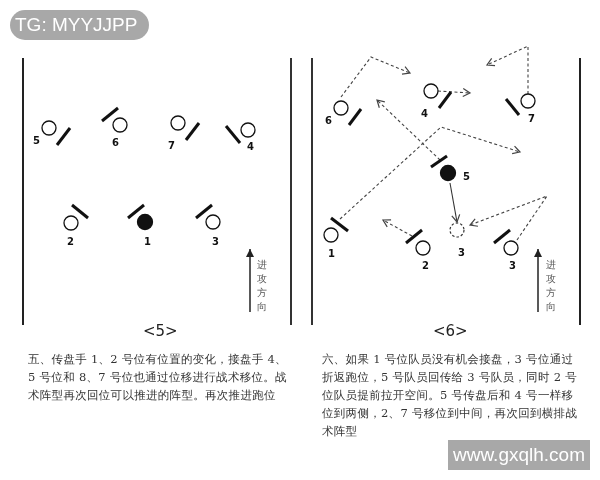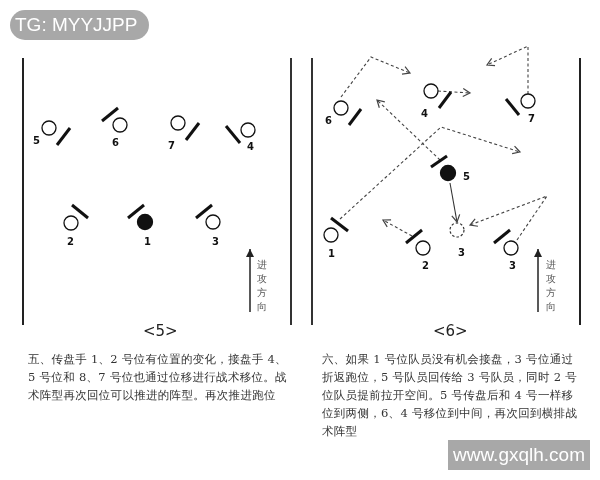--- a/index.html
+++ b/index.html
@@ -181,15 +181,15 @@
   <div>进</div>
   <div>攻</div>
   <div>方</div>
   <div>向</div>
 </div>
 
 <div class="panel-label" style="left:143px;">&lt;5&gt;</div>
 <div class="panel-label" style="left:433px;">&lt;6&gt;</div>
 
 <div class="caption caption-left">五、传盘手 1、2 号位有位置的变化，接盘手 4、5 号位和 8、7 号位也通过位移进行战术移位。战术阵型再次回位可以推进的阵型。再次推进跑位</div>
-<div class="caption caption-right">六、如果 1 号位队员没有机会接盘，3 号位通过折返跑位，5 号队员回传给 3 号队员，同时 2 号位队员提前拉开空间。5 号传盘后和 4 号一样移位到两侧，6、4 号移位到中间，再次回到横排战术阵型</div>
+<div class="caption caption-right">六、如果 1 号位队员没有机会接盘，3 号位通过折返跑位，5 号队员回传给 3 号队员，同时 2 号位队员提前拉开空间。5 号传盘后和 4 号一样移位到两侧，2、7 号移位到中间，再次回到横排战术阵型</div>
 
 <div class="watermark-bottom">www.gxqlh.com</div>
 
 </body></html>

